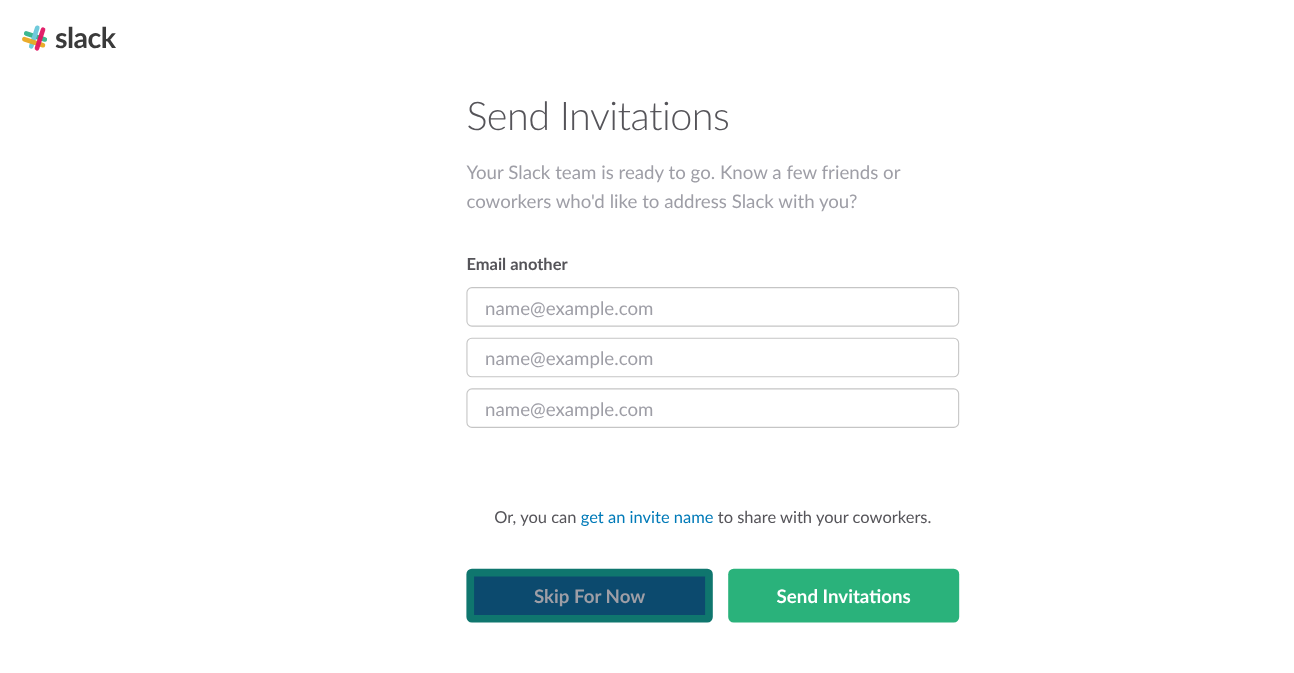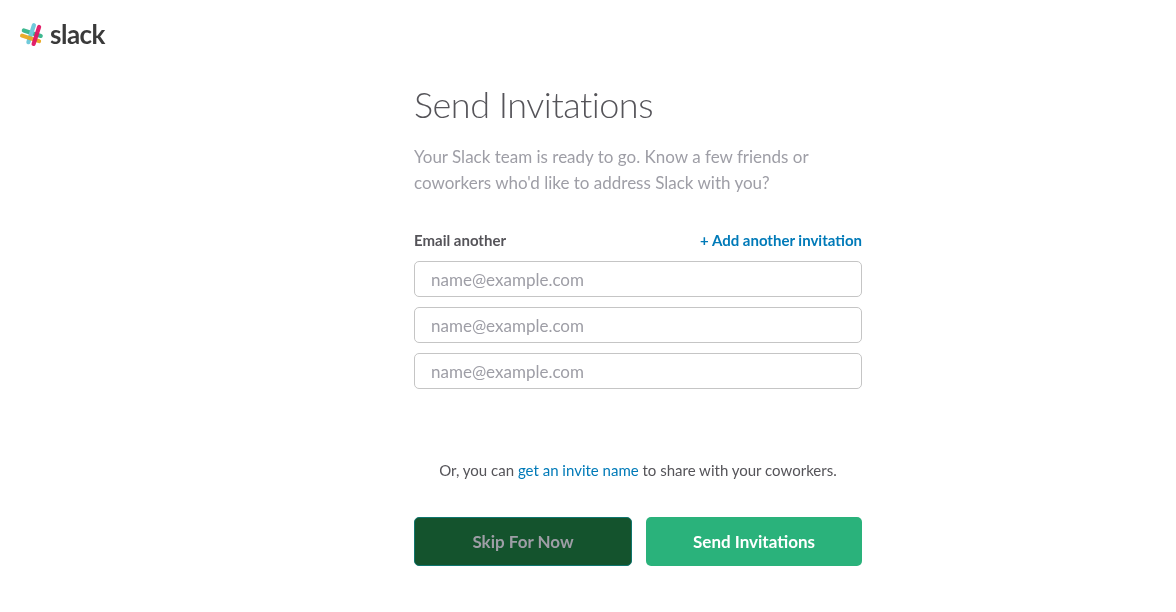--- a/index.html
+++ b/index.html
@@ -28,21 +28,21 @@
     }
     .logo-text {
       font-size: 26px;
       font-weight: 700;
       color: #3a3a3a;
       letter-spacing: -0.5px;
     }
     .main-content {
       position: absolute;
       top: 82px;
-      left: 414px;
+      left: 424px;
       width: 448px;
     }
     .page-title {
       font-size: 36px;
       font-weight: 300;
       color: #555459;
       margin-bottom: 18px;
       letter-spacing: -0.5px;
     }
     .subtitle {
@@ -104,23 +104,23 @@
       flex: 1;
       height: 49px;
       border-radius: 5px;
       font-size: 17px;
       font-weight: 700;
       cursor: pointer;
       font-family: inherit;
       border: none;
     }
     .btn-skip {
-      background: #14532d;
+      background: #0c4a6e;
       color: #9e9ea6;
-      border: 1px solid #0f766e;
+      border: 7px solid #0f766e;
     }
     .btn-send {
       background: #2ab27b;
       color: #ffffff;
     }
   </style>
 </head>
 <body>
 
 <div class="logo-container">
@@ -134,21 +134,20 @@
   </span>
   <span class="logo-text">slack</span>
 </div>
 
 <div class="main-content">
   <h1 class="page-title">Send Invitations</h1>
   <p class="subtitle">Your Slack team is ready to go. Know a few friends or coworkers who'd like to address Slack with you?</p>
 
   <div class="form-header">
     <span class="field-label">Email another</span>
-    <a class="add-another">+ Add another invitation</a>
   </div>
 
   <input type="text" class="email-input" placeholder="name@example.com" style="">
   <input type="text" class="email-input" placeholder="name@example.com" style="">
   <input type="text" class="email-input" placeholder="name@example.com" style="">
 
   <p class="alt-text">
     <span>Or, you can </span><a class="invite-link">get an invite name</a><span> to share with your coworkers.</span>
   </p>
 

